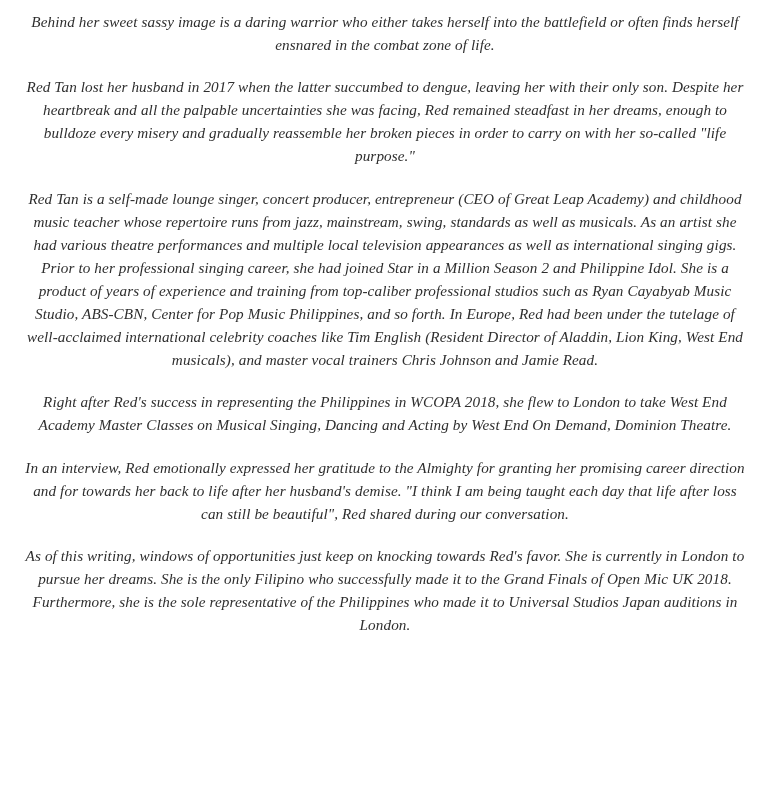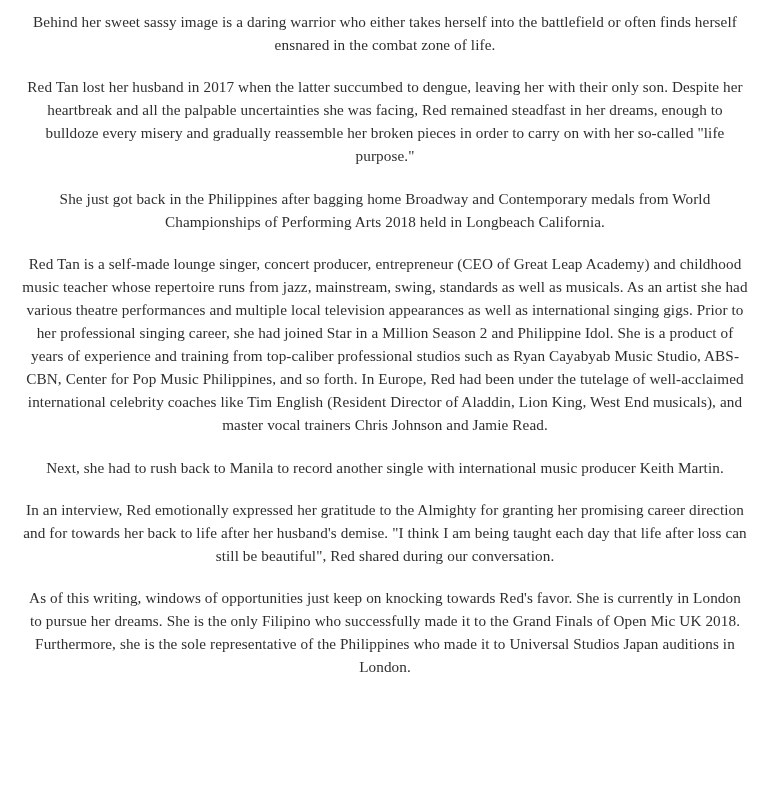--- a/index.html
+++ b/index.html
@@ -13,35 +13,35 @@
     overflow: hidden;
     font-family: "Liberation Serif", "DejaVu Serif", serif;
     color: #2b2b2b;
   }
   #article {
     box-sizing: border-box;
     width: 770px;
     padding: 8px 22px 0 22px;
   }
   .para {
+    font-style: italic;
     font-size: 15.2px;
     line-height: 1.52;
     text-align: center;
     margin: 0 0 19px 0;
     color: #2e2e2e;
     letter-spacing: 0.1px;
   }
   .para:first-child {
     margin-top: 2px;
   }
 </style>
 </head>
 <body>
 
 <div id="article">
   <p class="para">Behind her sweet sassy image is a daring warrior who either takes herself into the battlefield or often finds herself ensnared in the combat zone of life.</p>
   <p class="para">Red Tan lost her husband in 2017 when the latter succumbed to dengue, leaving her with their only son. Despite her heartbreak and all the palpable uncertainties she was facing, Red remained steadfast in her dreams, enough to bulldoze every misery and gradually reassemble her broken pieces in order to carry on with her so-called "life purpose."</p>
-  <p class="para">She just got back in the Philippines after bagging home Broadway and Contemporary medals from World Championships of Performing Arts 2018 held in Longbeach California.</p>
   <p class="para">Red Tan is a self-made lounge singer, concert producer, entrepreneur (CEO of Great Leap Academy) and childhood music teacher whose repertoire runs from jazz, mainstream, swing, standards as well as musicals. As an artist she had various theatre performances and multiple local television appearances as well as international singing gigs. Prior to her professional singing career, she had joined Star in a Million Season 2 and Philippine Idol. She is a product of years of experience and training from top-caliber professional studios such as Ryan Cayabyab Music Studio, ABS-CBN, Center for Pop Music Philippines, and so forth. In Europe, Red had been under the tutelage of well-acclaimed international celebrity coaches like Tim English (Resident Director of Aladdin, Lion King, West End musicals), and master vocal trainers Chris Johnson and Jamie Read.</p>
-  <p class="para">Next, she had to rush back to Manila to record another single with international music producer Keith Martin.</p>
+  <p class="para">Right after Red's success in representing the Philippines in WCOPA 2018, she flew to London to take West End Academy Master Classes on Musical Singing, Dancing and Acting by West End On Demand, Dominion Theatre.</p>
   <p class="para">In an interview, Red emotionally expressed her gratitude to the Almighty for granting her promising career direction and for towards her back to life after her husband's demise. "I think I am being taught each day that life after loss can still be beautiful", Red shared during our conversation.</p>
   <p class="para">As of this writing, windows of opportunities just keep on knocking towards Red's favor. She is currently in London to pursue her dreams. She is the only Filipino who successfully made it to the Grand Finals of Open Mic UK 2018. Furthermore, she is the sole representative of the Philippines who made it to Universal Studios Japan auditions in London.</p>
 </div>
 
 </body></html>

